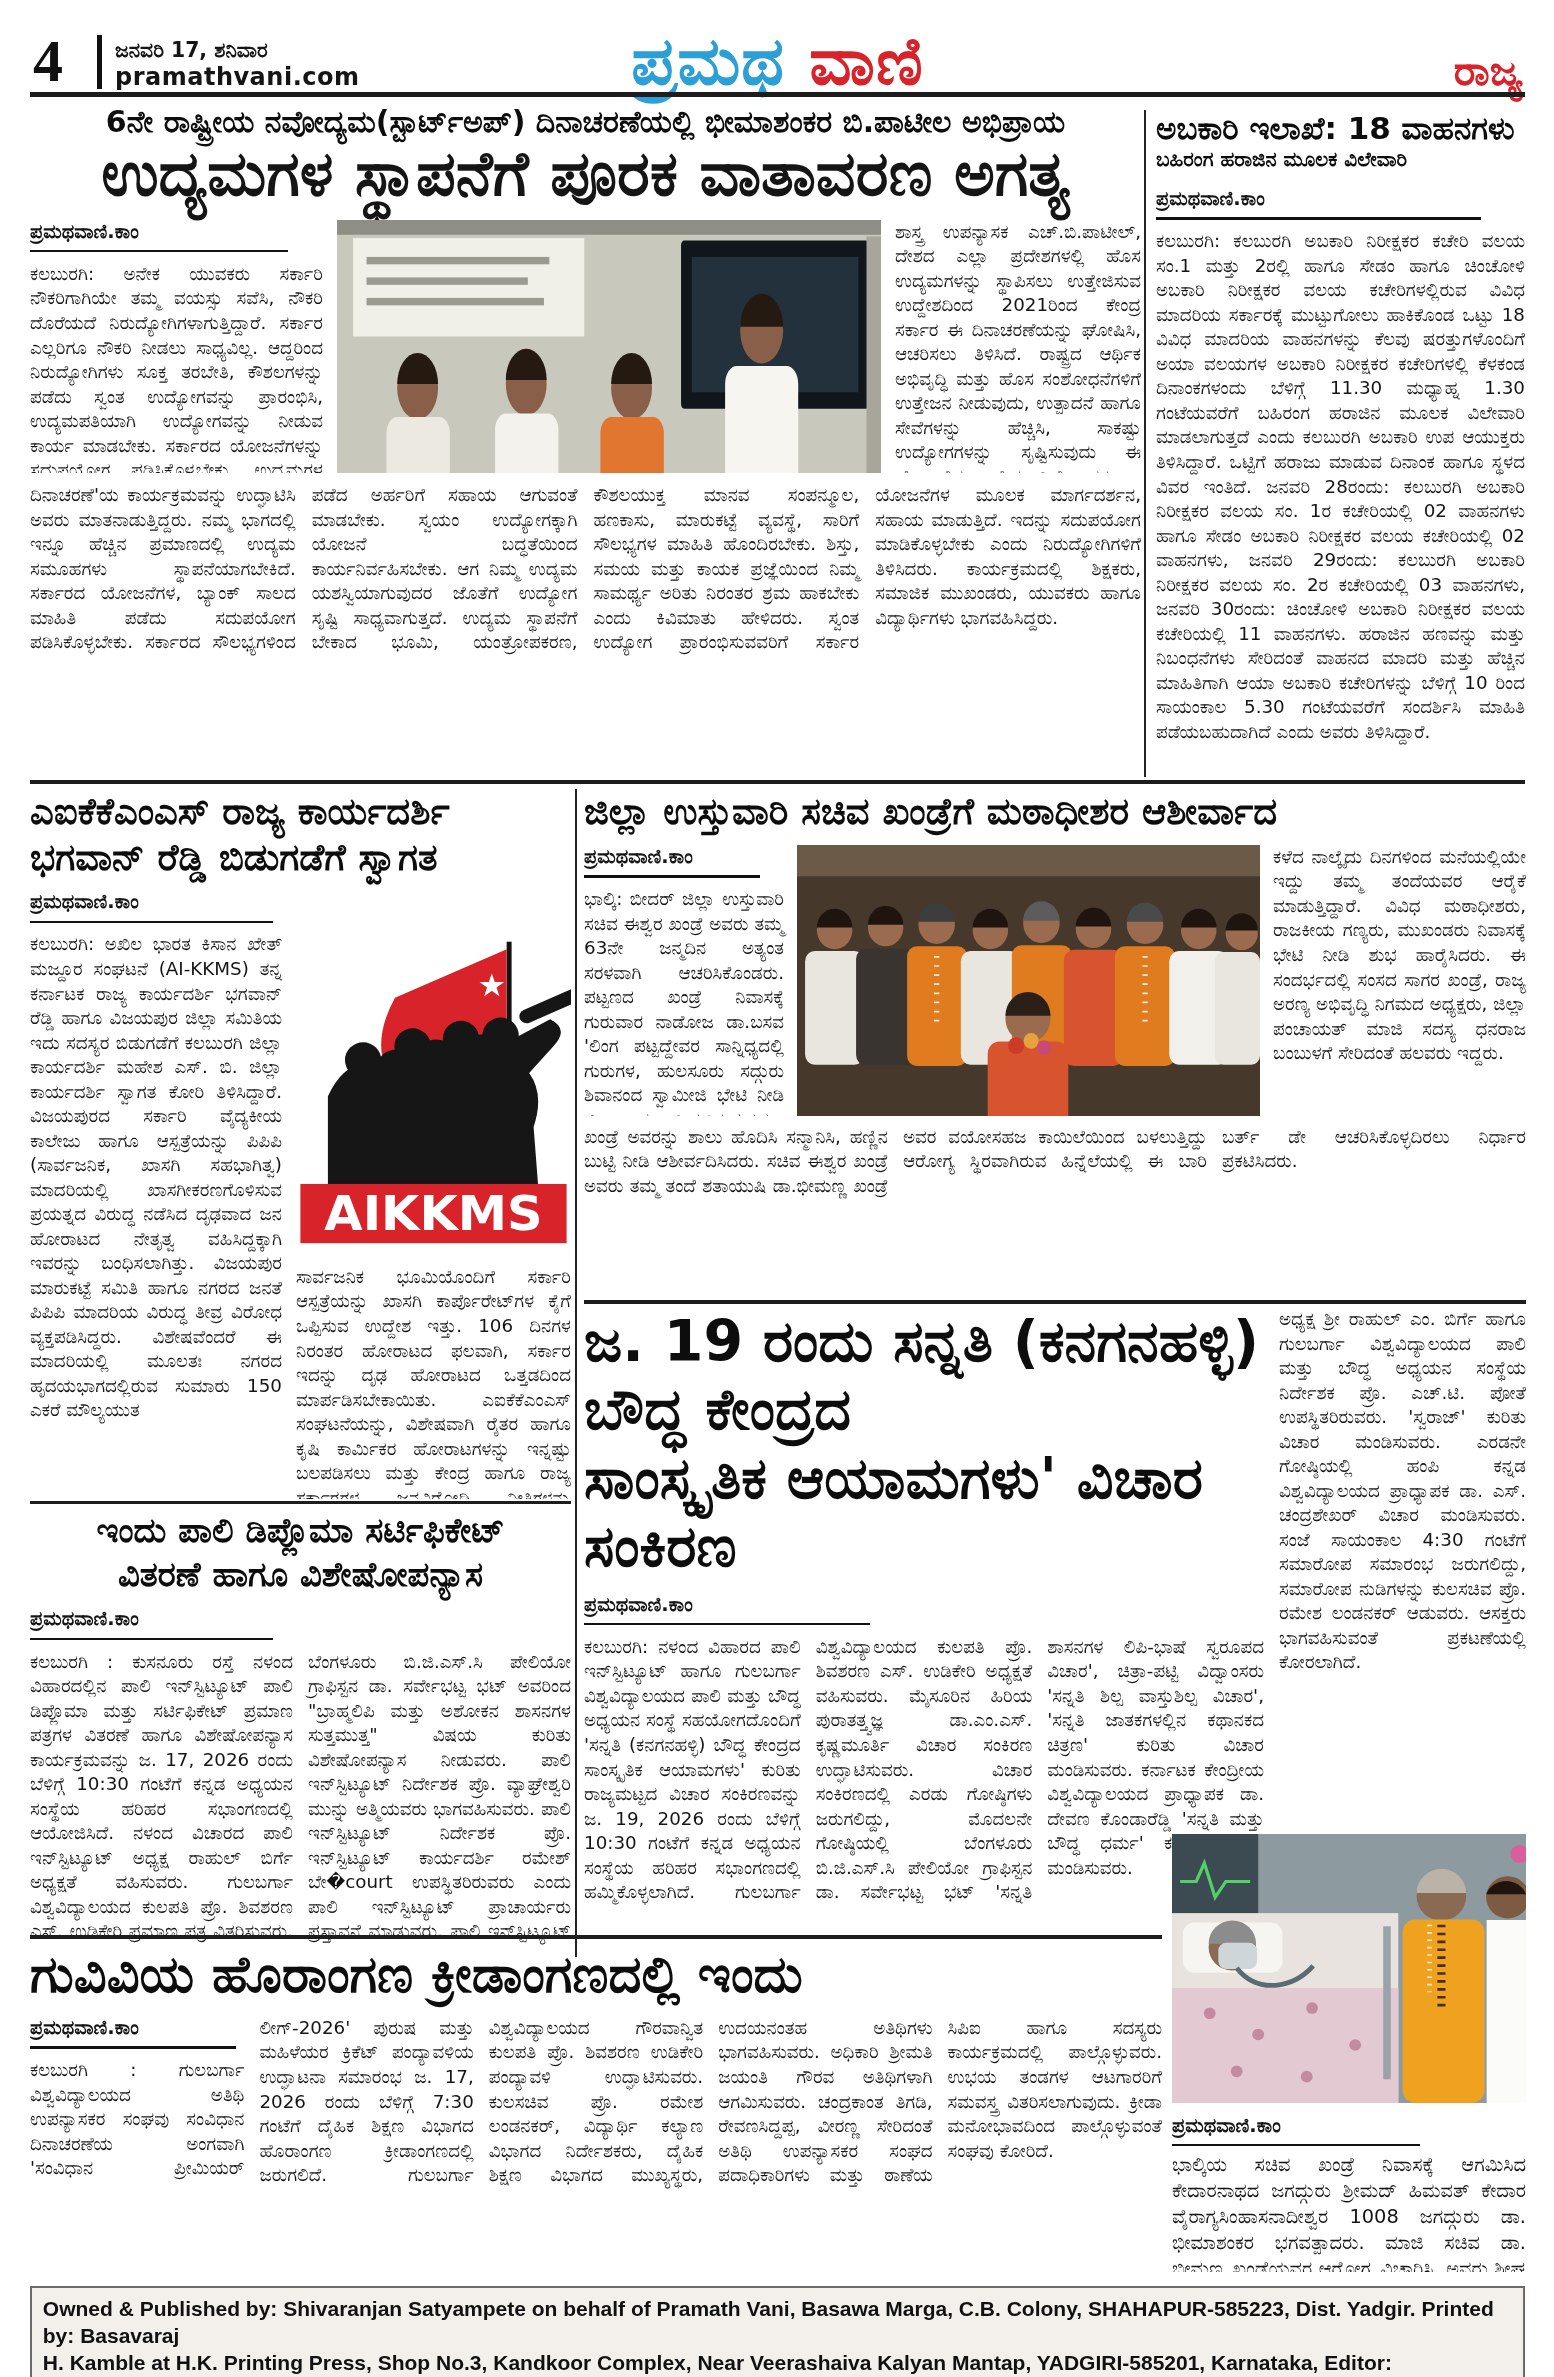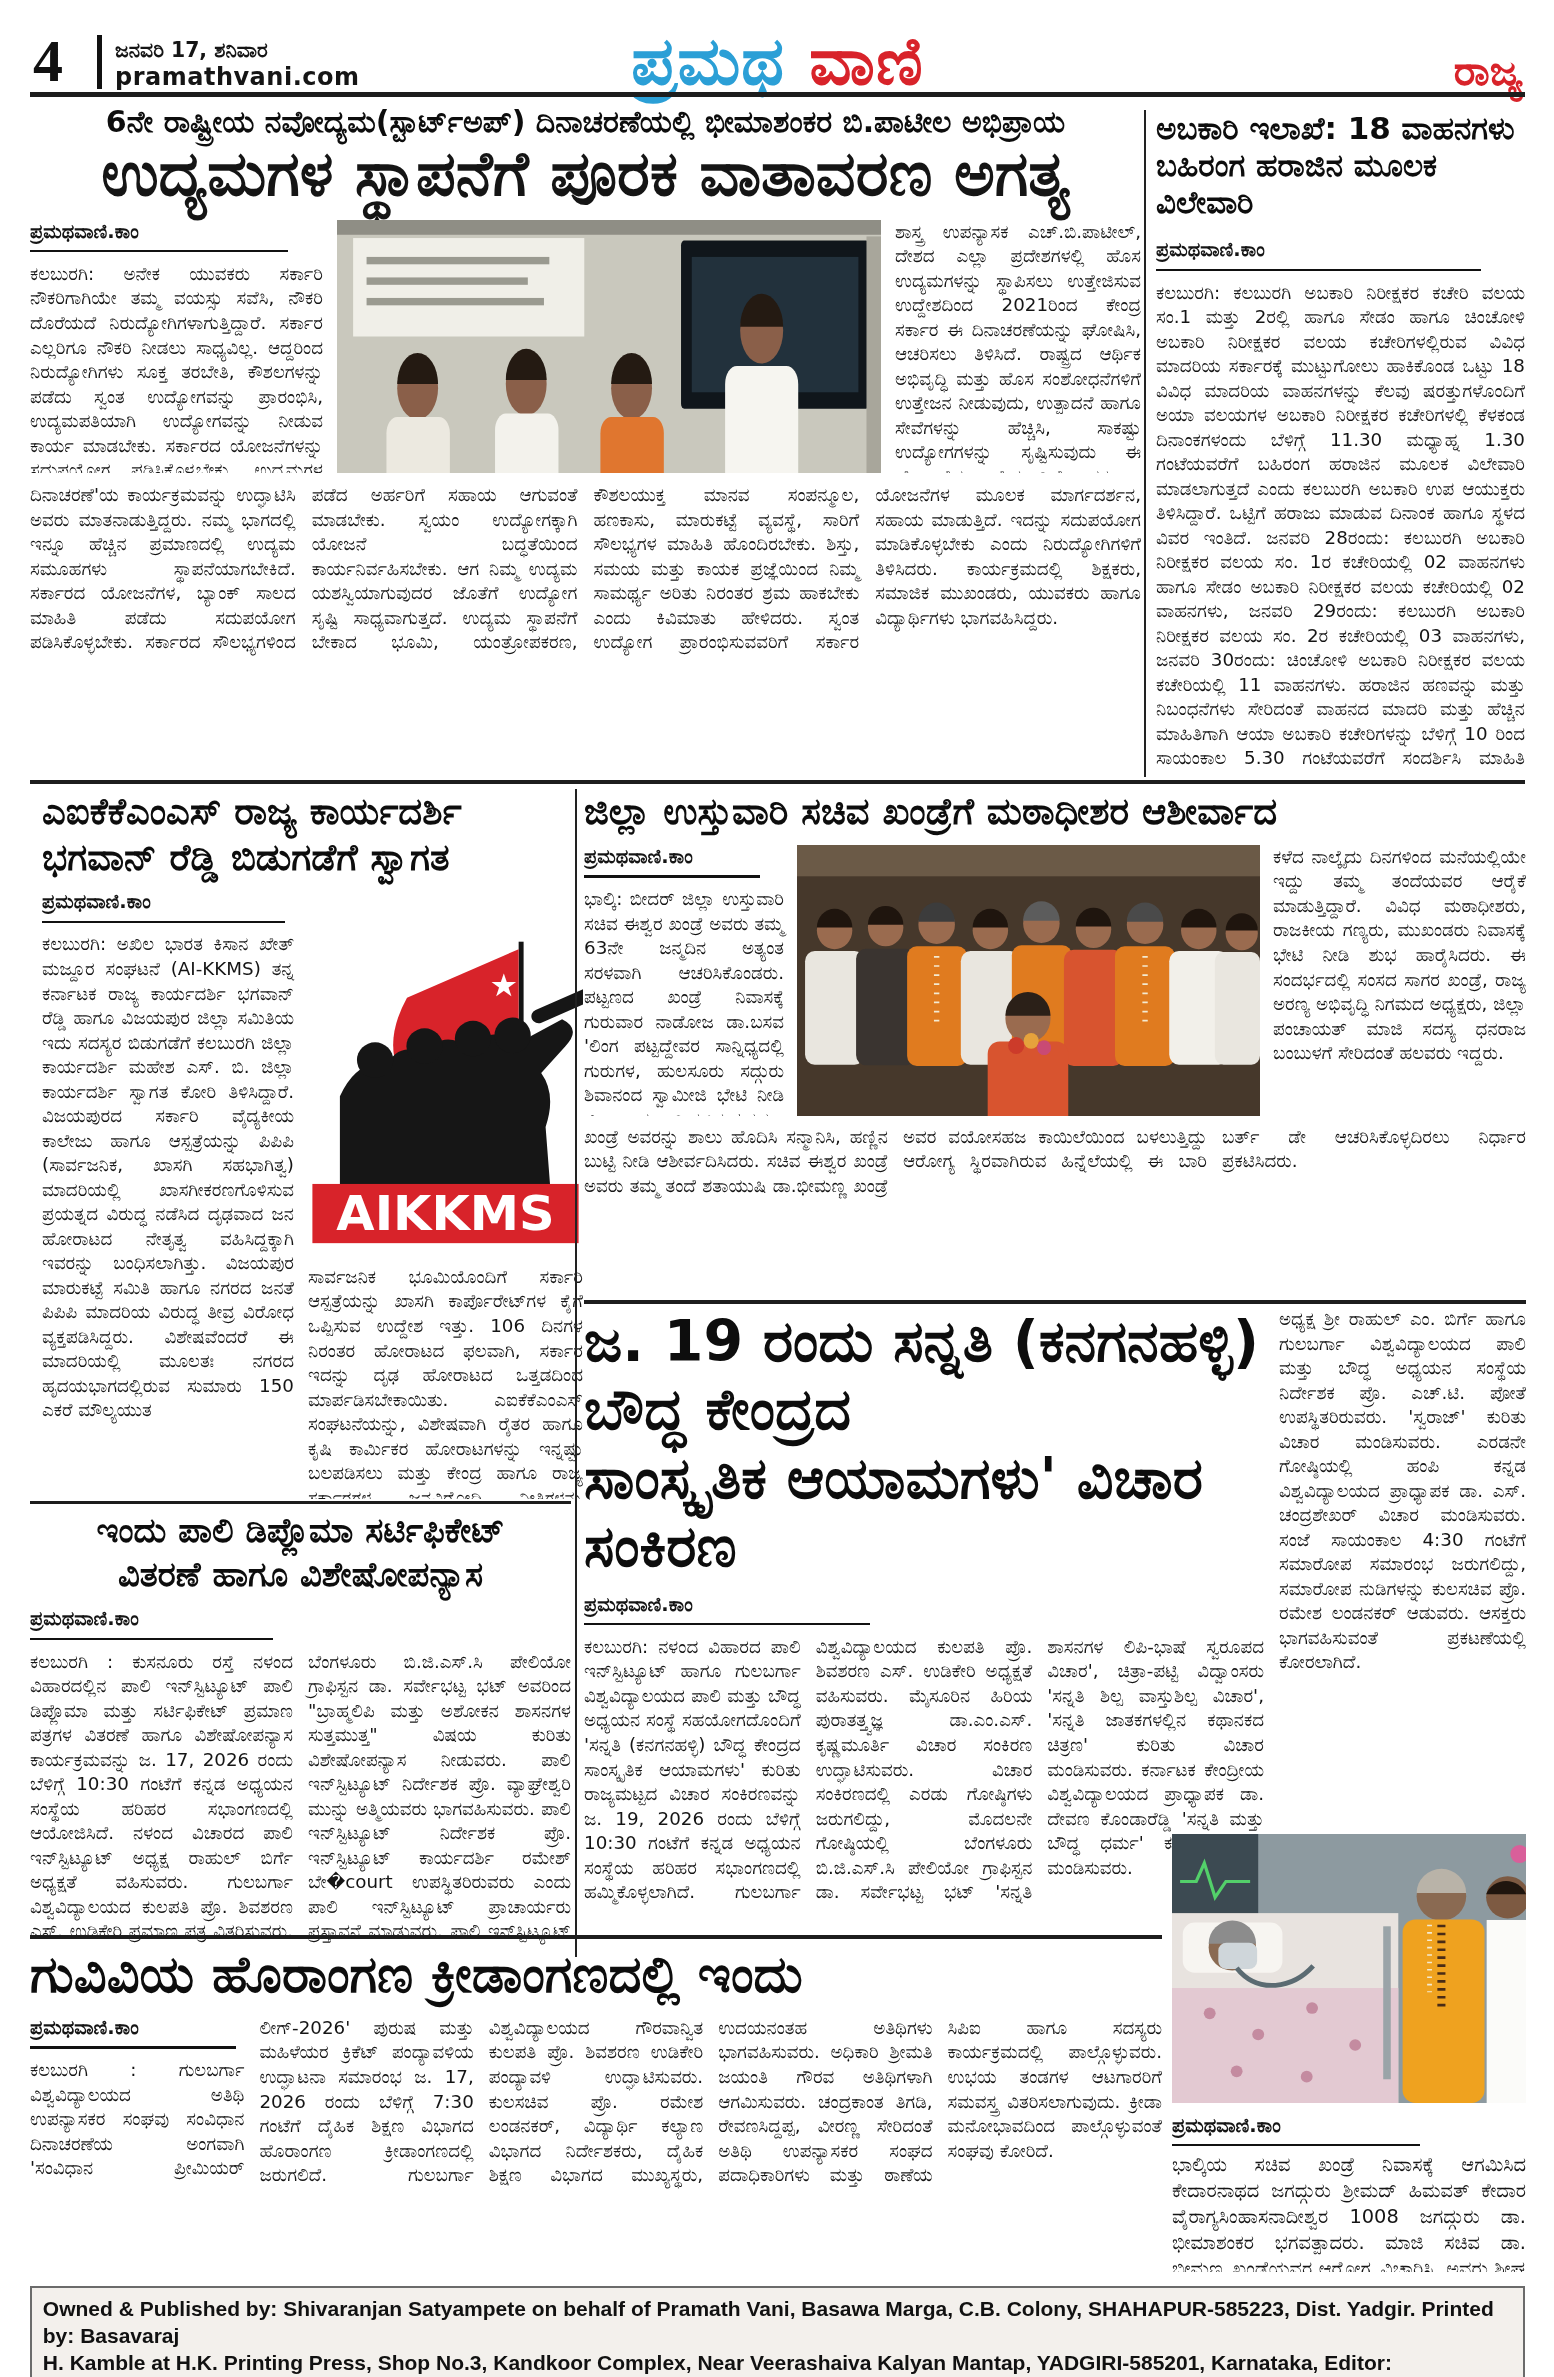--- a/index.html
+++ b/index.html
@@ -30,25 +30,25 @@
   
   #a1 { left:30px; top:105px; width:1111px; height:672px; }
   .a1-kicker { font-size:30px; font-weight:bold; text-align:center; line-height:1.15; }
   .a1-headline { font-size:62px; font-weight:bold; text-align:center; line-height:1.05; margin-top:1px; }
   .a1-mid { margin-top:14px; display:grid; grid-template-columns:293px 544px 1fr; column-gap:14px; height:253px; overflow:hidden; }
   .a1-mid .photo { width:100%; height:100%; }
   .a1-bottom { margin-top:10.8px; height:293px; column-count:4; column-gap:16px; overflow:hidden; }
   
   #a2 { left:1156px; top:110px; width:369px; height:667px; }
   .a2-h1 { font-size:31px; line-height:1.18; }
-  .a2-h2 { font-size:31px; line-height:1.22; }
+  .a2-h2 { font-size:20px; line-height:1.22; }
   #a2 .byline { margin-top:16px; }
   #a2 .bodytxt { height:532px; overflow:hidden; }
   
-  #a3 { left:30px; top:789px; width:541px; height:710px;margin-left:12px; }
+  #a3 { left:30px; top:789px; width:541px; height:710px; }
   .a3-h { font-size:37px; line-height:1.25; }
   .a3-grid { display:grid; grid-template-columns:252px 1fr; column-gap:14px; margin-top:8.6px; height:575px; overflow:hidden; }
   .aikkms-fig { width:100%; height:323px; }
   
   #a4 { left:584px; top:789px; width:942px; height:506px; }
   .a4-h { font-size:37px; line-height:1.25; }
   .a4-grid { display:grid; grid-template-columns:200px 463px 1fr; column-gap:13px; margin-top:9.7px; height:271px; overflow:hidden; }
   .a4-bottom { margin-top:8.6px; height:108px; column-count:3; column-gap:15px; overflow:hidden; }
   
   #a5 { left:584px; top:1307px; width:942px; height:648px; }

